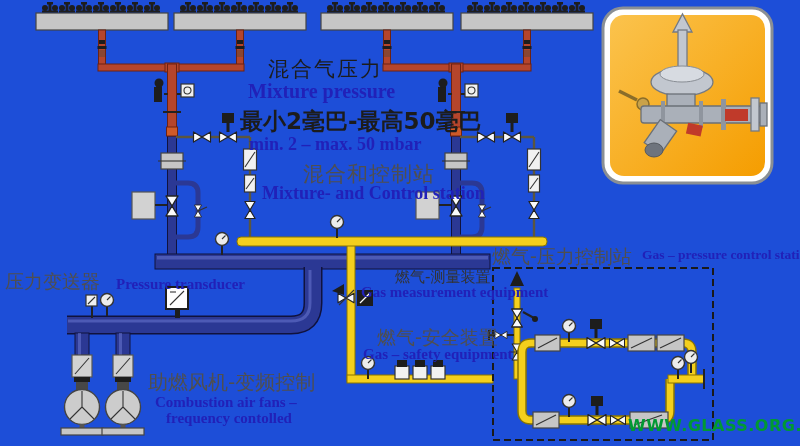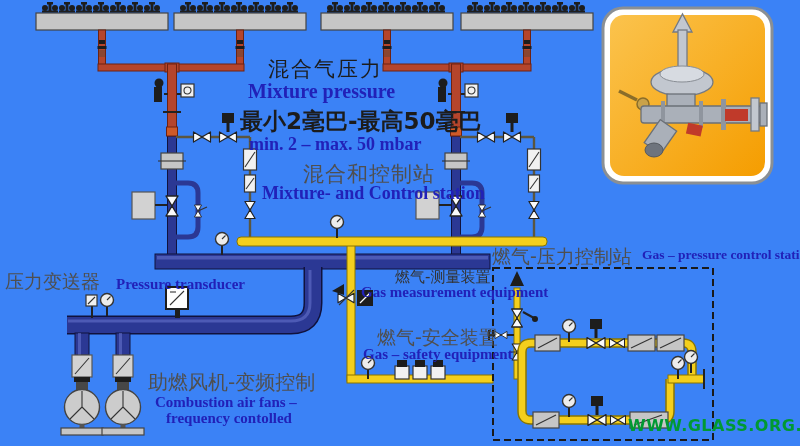--- a/index.html
+++ b/index.html
@@ -1,16 +1,16 @@
 <!DOCTYPE html>
 <html style="--mixture-red: #b5452c; --mixture-red-dark: #6e2212; --air-navy: #2b3894; --air-navy-dark: #10123d; --gas-yellow: #f4cf1d; --gas-yellow-dark: #8a7500; --collar-orange: #cf5a28; --label-blue: #2121b8; --label-gray: #4f4f4f; --watermark-green: #009933; --photo-orange-1: #fbc34d; --photo-orange-2: #f59d00;"><head>
 <meta charset="utf-8">
 <style>
   html,body{margin:0;padding:0;background:#ffffff;width:800px;height:446px;overflow:hidden}
-  #stage{position:relative;width:800px;height:446px;background:#3b82f6}
+  #stage{position:relative;width:800px;height:446px;background:#1d4ed8}
   svg{position:absolute;left:0;top:0}
   
   .pipe-red{fill:var(--mixture-red);stroke:var(--mixture-red-dark);stroke-width:1}
   .pipe-navy{fill:var(--air-navy);stroke:var(--air-navy-dark);stroke-width:1}
   .pipe-yellow{fill:var(--gas-yellow);stroke:var(--gas-yellow-dark);stroke-width:1}
   .collar{fill:var(--collar-orange);stroke:var(--mixture-red-dark);stroke-width:1}
   .hl{fill:#6a77cf;opacity:.55}
   
   .box-gray{fill:#c6c6c6;stroke:#444;stroke-width:1.2}
   .box-gray2{fill:#d2d2d2;stroke:#555;stroke-width:1.2}

